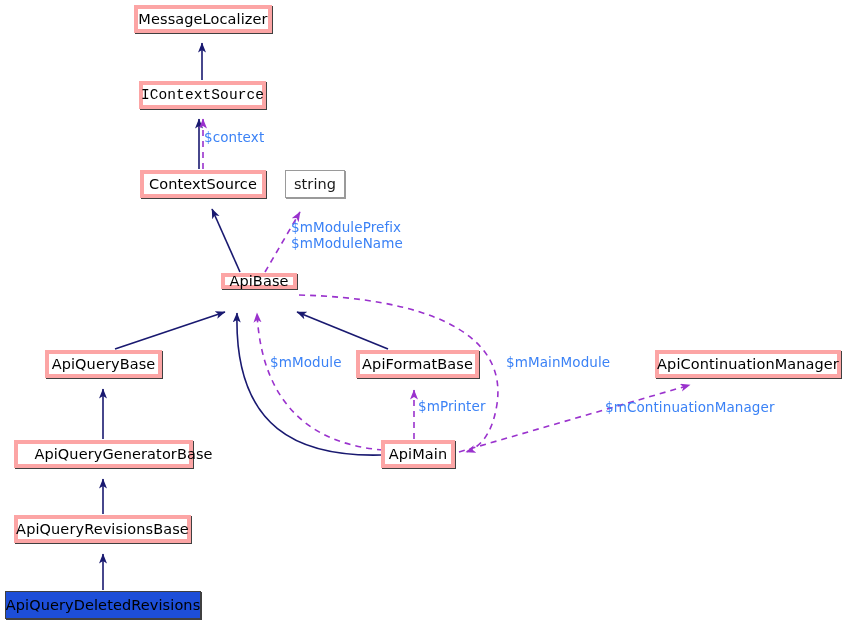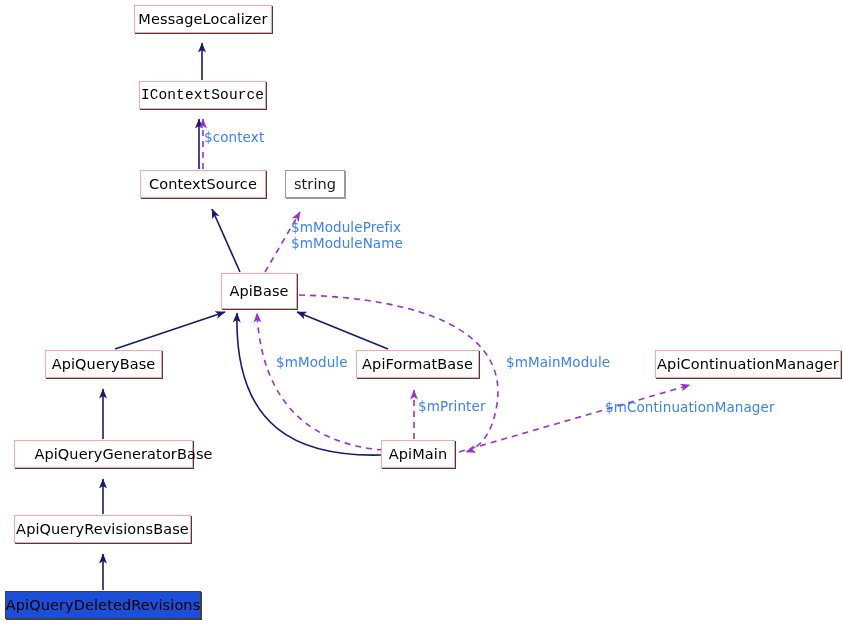--- a/index.html
+++ b/index.html
@@ -24,21 +24,21 @@
     width: 843px;
     height: 624px;
   }
   .node {
     position: absolute;
     box-sizing: border-box;
     display: flex;
     align-items: center;
     justify-content: center;
     background: #ffffff;
-    border: 1px solid #fca5a5;
+    border: 4px solid #fca5a5;
     box-shadow: 1px 1px 0 0 #404040;
     font-size: 14.5px;
     color: #000000;
     line-height: 1;
     white-space: nowrap;
     letter-spacing: 0.1px;
   }
   .node.plain {
     border: 1px solid #9a9a9a;
     box-shadow: 1px 1px 0 0 #9a9a9a;
@@ -113,21 +113,21 @@
   </div>
 
   <div class="node" style="left:140px; top:170px; width:126px; height:28px;">
     <span>ContextSource</span>
   </div>
 
   <div class="node plain" style="left:285px; top:170px; width:60px; height:28px;">
     <span>string</span>
   </div>
 
-  <div class="node" style="left:221px; top:273px; width:76px; height:36px;">
+  <div class="node" style="left:221px; top:273px; width:76px; height:16px;">
     <span>ApiBase</span>
   </div>
 
   <div class="node" style="left:45px; top:350px; width:117px; height:28px;">
     <span>ApiQueryBase</span>
   </div>
 
   <div class="node" style="left:655px; top:350px; width:186px; height:28px;">
     <span>ApiContinuationManager</span>
   </div>
@@ -151,21 +151,21 @@
   <div class="node current" style="left:5px; top:591px; width:196px; height:28px;">
     <span>ApiQueryDeletedRevisions</span>
   </div>
 
   <div class="edge-label" style="left:204px; top:130px;">$context</div>
 
   <div class="edge-label" style="left:291px; top:220px;">$mModulePrefix</div>
 
   <div class="edge-label" style="left:291px; top:236px;">$mModuleName</div>
 
-  <div class="edge-label" style="left:276px; top:355px;">$mModule</div>
+  <div class="edge-label" style="left:270px; top:355px;">$mModule</div>
 
   <div class="edge-label" style="left:506px; top:355px;">$mMainModule</div>
 
   <div class="edge-label" style="left:418px; top:399px;">$mPrinter</div>
 
   <div class="edge-label" style="left:605px; top:400px;">$mContinuationManager</div>
 
 </div>
 
 </body></html>

